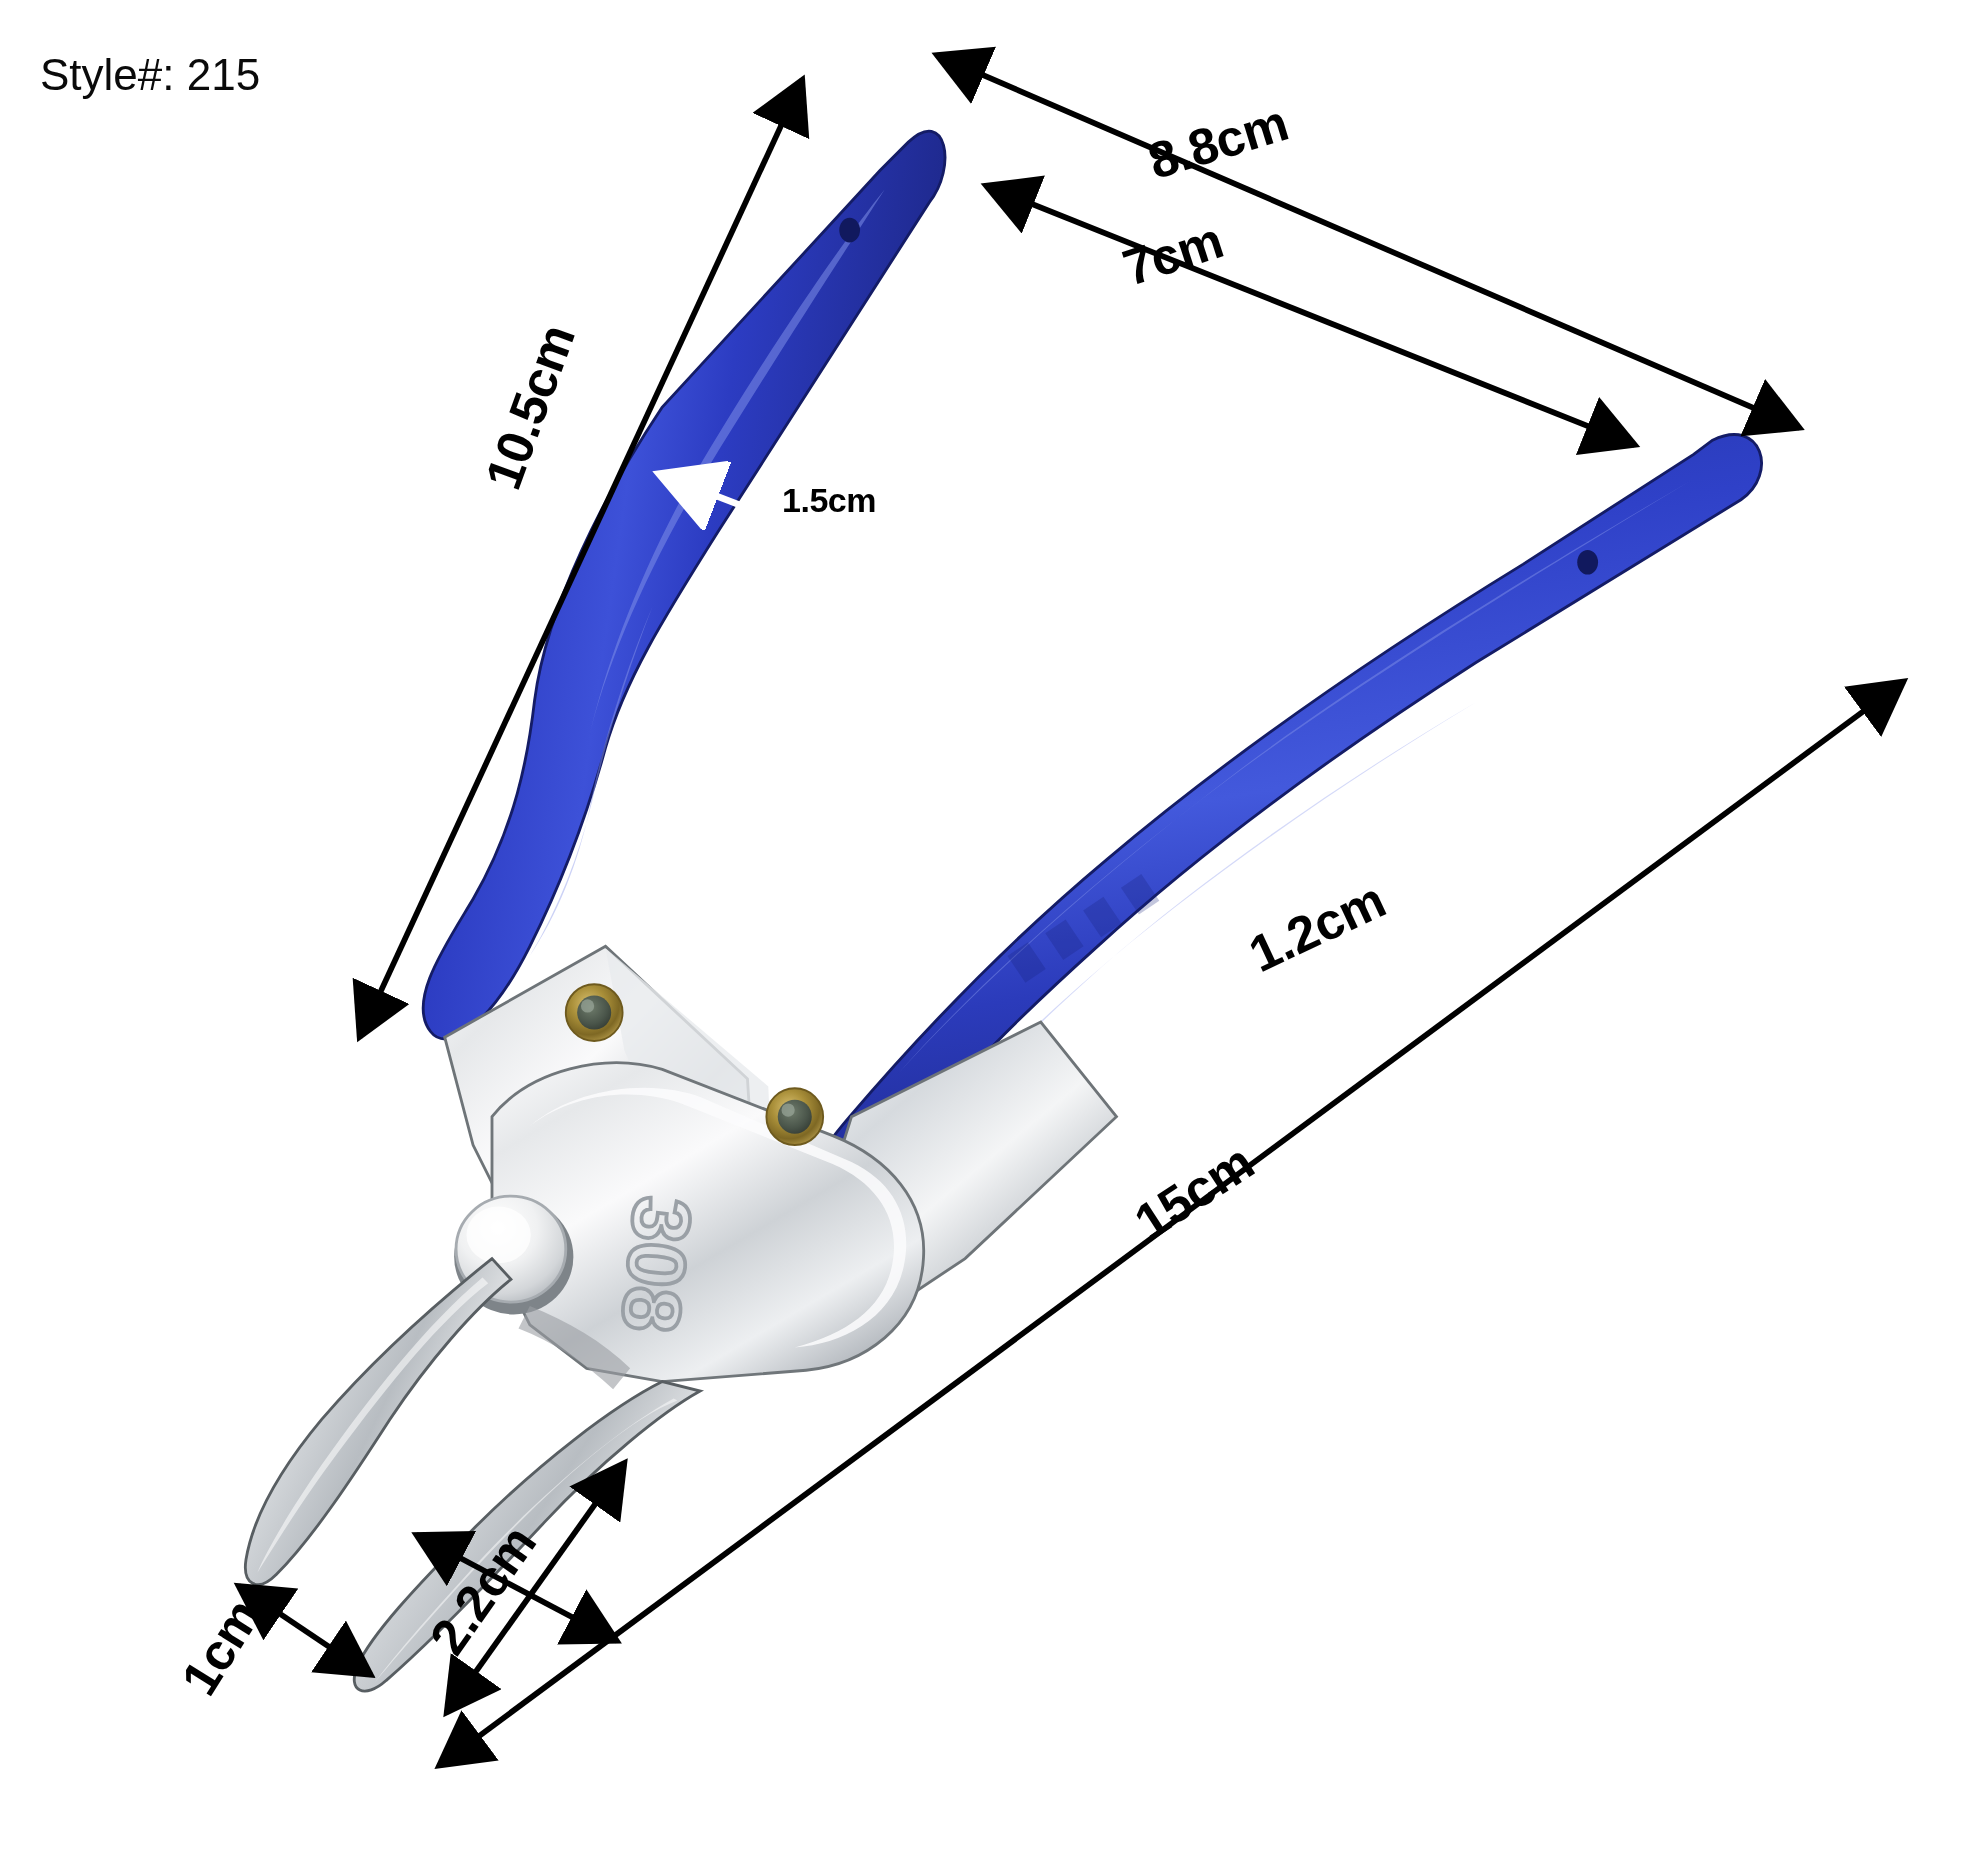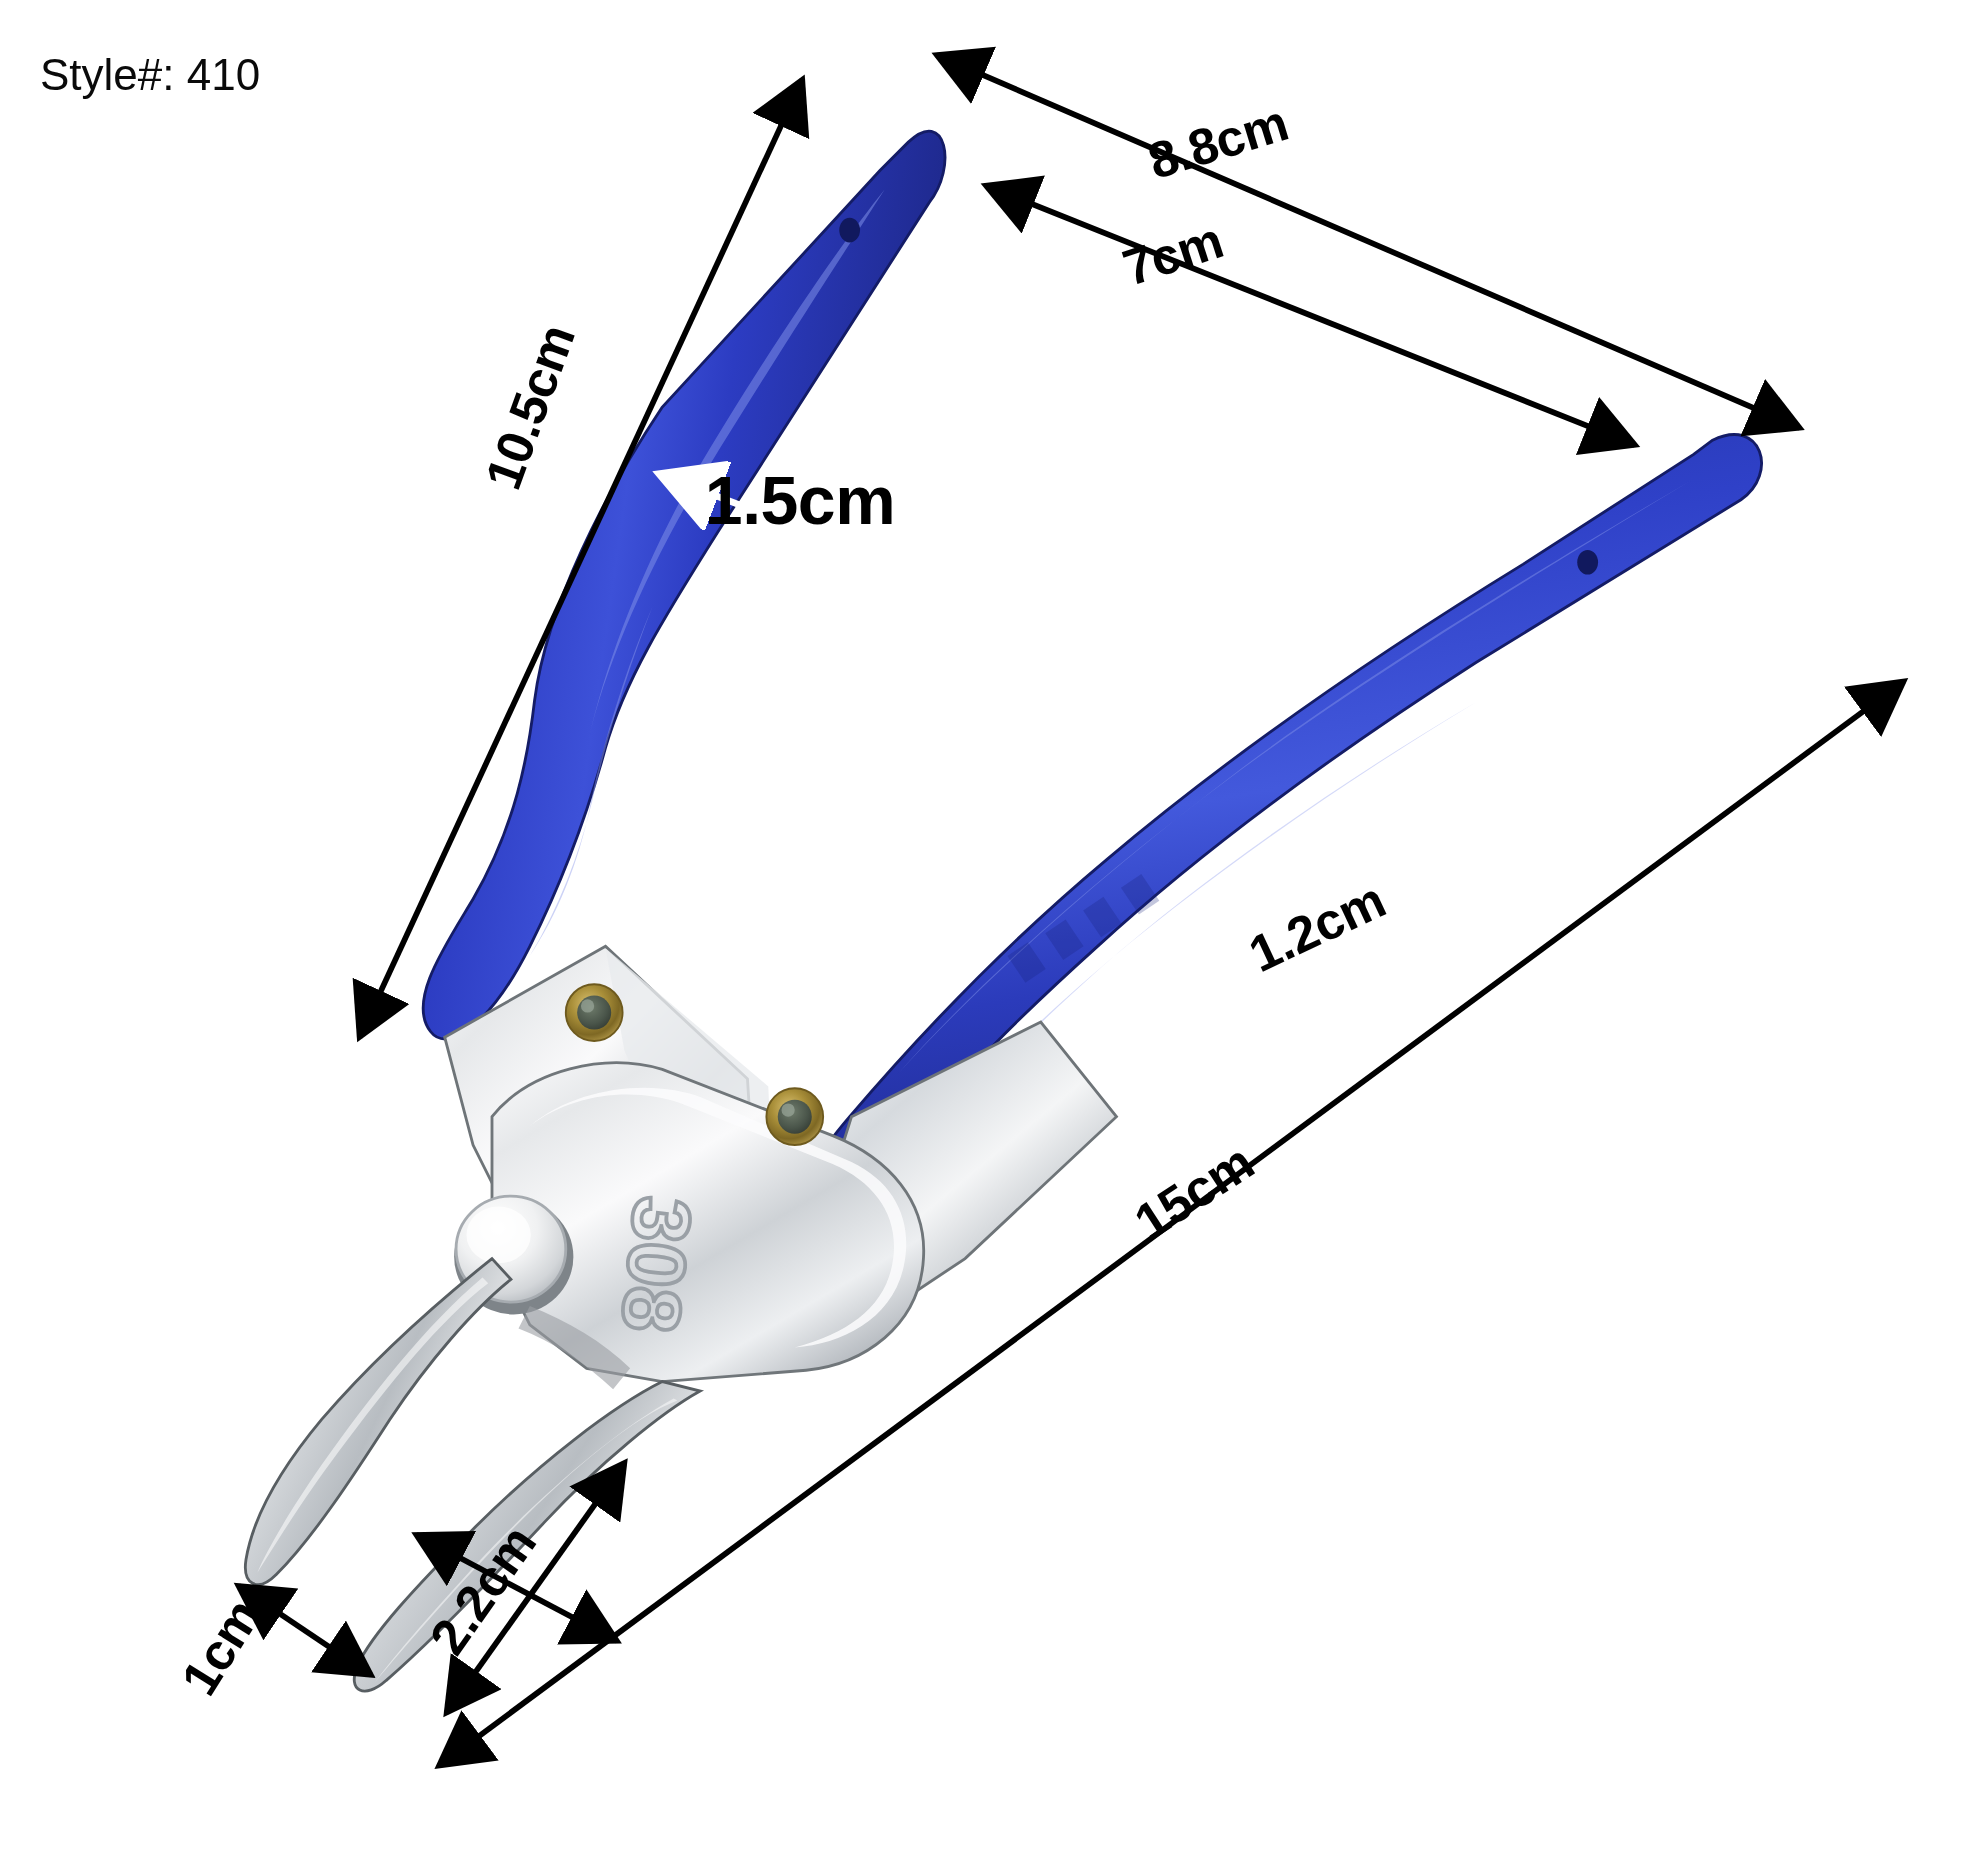--- a/index.html
+++ b/index.html
@@ -259,28 +259,28 @@
 
     <line x1="2012" y1="720" x2="464" y2="1866" stroke="#000000" stroke-width="6" marker-start="url(#arrowBlackStart)" marker-end="url(#arrowBlack)"></line>
 
     <line x1="252" y1="1676" x2="392" y2="1770" stroke="#000000" stroke-width="6" marker-start="url(#arrowBlackStart)" marker-end="url(#arrowBlack)"></line>
 
     <line x1="652" y1="1734" x2="440" y2="1622" stroke="#000000" stroke-width="6" marker-start="url(#arrowBlackStart)" marker-end="url(#arrowBlack)"></line>
     <line x1="660" y1="1546" x2="472" y2="1810" stroke="#000000" stroke-width="6" marker-start="url(#arrowBlackStart)" marker-end="url(#arrowBlack)"></line>
   </svg>
 
   <div class="spec-block">
-    <div>Style#: 410</div>
+    <div>Style#: 215</div>
   </div>
 
   <div id="dim-labels">
       <div class="dim-label" style="left: 1218px; top: 142px; font-size: 51px; transform: translate(-50%, -50%) rotate(-17deg);">8.8cm</div>
       <div class="dim-label" style="left: 1173px; top: 254px; font-size: 51px; transform: translate(-50%, -50%) rotate(-18deg);">7cm</div>
       <div class="dim-label" style="left: 530px; top: 407px; font-size: 51px; transform: translate(-50%, -50%) rotate(-70deg);">10.5cm</div>
-      <div class="dim-label" style="left: 800px; top: 500px; font-size: 68px; transform: translate(-50%, -50%) rotate(0deg);">1.5cm</div>
+      <div class="dim-label" style="left: 829px; top: 500px; font-size: 34px; transform: translate(-50%, -50%) rotate(0deg);">1.5cm</div>
       <div class="dim-label" style="left: 1317px; top: 927px; font-size: 51px; transform: translate(-50%, -50%) rotate(-25deg);">1.2cm</div>
       <div class="dim-label" style="left: 1194px; top: 1192px; font-size: 51px; transform: translate(-50%, -50%) rotate(-33deg);">15cm</div>
       <div class="dim-label" style="left: 221px; top: 1647px; font-size: 51px; transform: translate(-50%, -50%) rotate(-58deg);">1cm</div>
       <div class="dim-label" style="left: 483px; top: 1590px; font-size: 51px; transform: translate(-50%, -50%) rotate(-55deg);">2.2cm</div>
     </div>
 
 </div>
 
 
 </body></html>

